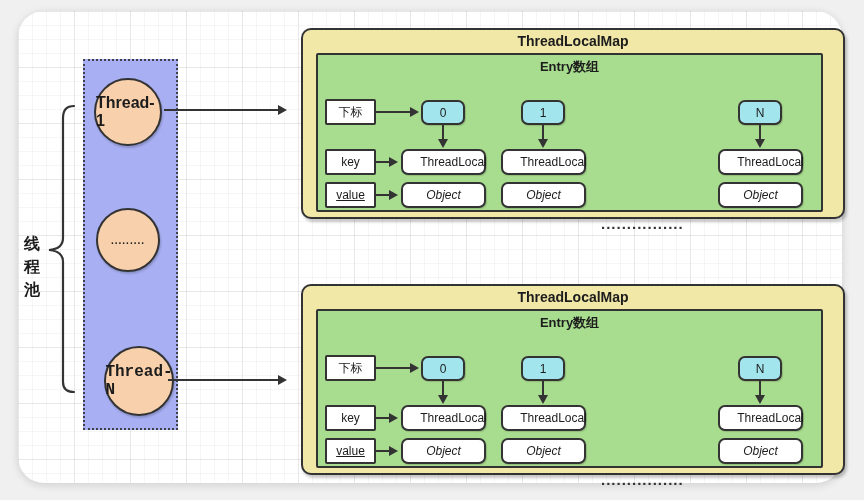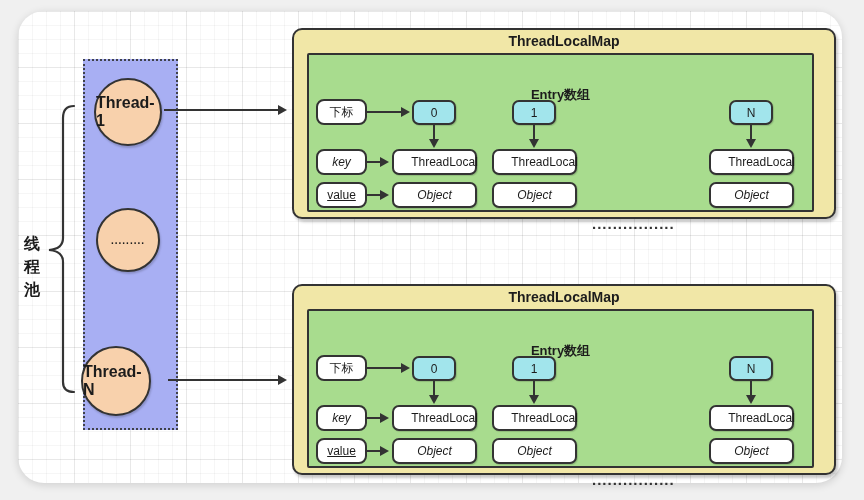--- a/index.html
+++ b/index.html
@@ -20,44 +20,44 @@
     background-size:56px 56px,56px 56px,14px 14px,14px 14px;
   }
   
   .pool-rect{position:absolute;left:83px;top:59px;width:95px;height:371px;
     background:var(--pool-fill);border:2px dotted #3f4149;}
   .thread-circle{position:absolute;border-radius:50%;background:var(--thread-fill);
     border:2px solid #333;display:flex;align-items:center;justify-content:center;
     font-size:16px;font-weight:bold;box-shadow:1px 2px 2px rgba(0,0,0,0.18);}
   .tc1{left:94px;top:78px;width:68px;height:68px;}
   .tc2{left:96px;top:208px;width:64px;height:64px;font-size:10px;letter-spacing:1px;}
-  .tc3{left:81px;top:346px;width:70px;height:70px;}
+  .tc3{left:104px;top:346px;width:70px;height:70px;font-family:Liberation Mono, monospace;}
   .pool-label{position:absolute;left:23px;top:223px;width:18px;
     font-size:16px;line-height:23px;font-weight:600;word-break:break-all;text-align:center;margin-top:9px;}
   .brace{position:absolute;left:40px;top:98px;}
   
   .ha{position:absolute;height:2px;background:var(--arrow);}
   .ha::after{content:"";position:absolute;right:-8px;top:-4px;width:0;height:0;
     border-left:9px solid var(--arrow);border-top:5px solid transparent;border-bottom:5px solid transparent;}
   .va{position:absolute;width:2px;background:var(--arrow);}
   .va::after{content:"";position:absolute;bottom:-8px;left:-4px;width:0;height:0;
     border-top:9px solid var(--arrow);border-left:5px solid transparent;border-right:5px solid transparent;}
   .ta1{left:164px;top:109px;width:115px;}
   .ta2{left:168px;top:379px;width:111px;}
   
-  .map{position:absolute;left:292px;width:544px;height:191px;background:var(--map-fill);
+  .map{position:absolute;left:301px;width:544px;height:191px;background:var(--map-fill);
     border:2px solid #333;border-radius:10px;box-shadow:2px 3px 3px rgba(0,0,0,0.22);}
   .map-top{top:28px;} .map-bottom{top:284px;}
   .map-title{position:absolute;top:3px;left:0;right:0;text-align:center;font-weight:bold;font-size:14px;}
   .entry{position:absolute;left:13px;top:23px;width:507px;height:159px;
     background:var(--entry-fill);border:2px solid #333;border-radius:2px;}
-  .entry-title{position:absolute;top:3px;left:0;right:0;text-align:center;font-weight:bold;font-size:13px;margin-top:28px;}
+  .entry-title{position:absolute;top:3px;left:0;right:0;text-align:center;font-weight:bold;font-size:13px;}
   .cellbox{display:flex;align-items:center;justify-content:center;font-size:12px;position:absolute;}
-  .lbl{width:51px;height:26px;background:#fff;border:2px solid #333;border-radius:8px;}
-  .lidx{left:7px;top:44px;} .lkey{left:7px;top:94px;font-style:italic;} .lval{left:7px;top:127px;text-decoration:underline;}
+  .lbl{width:51px;height:26px;background:#fff;border:2px solid #333;border-radius:2px;}
+  .lidx{left:7px;top:44px;} .lkey{left:7px;top:94px;} .lval{left:7px;top:127px;text-decoration:underline;}
   .chip{width:44px;height:25px;background:var(--index-fill);border:2px solid #333;border-radius:7px;box-shadow:1px 1px 1px rgba(0,0,0,0.15);}
   .c0{left:103px;top:45px;} .c1{left:203px;top:45px;} .cN{left:420px;top:45px;}
   .node{width:85px;height:26px;background:#fff;border:2px solid #333;border-radius:7px;box-shadow:1px 1px 1px rgba(0,0,0,0.15);}
   .col1{left:83px;} .col2{left:183px;} .col3{left:400px;}
   .rtl{top:94px;padding-left:20px;} .rob{top:127px;font-style:italic;}
   .a-idx{left:58px;top:56px;width:35px;} .a-key{left:58px;top:106px;width:14px;} .a-val{left:58px;top:139px;width:14px;}
   .v0{left:124px;top:70px;height:15px;} .v1{left:224px;top:70px;height:15px;} .vN{left:441px;top:70px;height:15px;}
   .dots{position:absolute;left:283px;top:163px;width:100px;font-size:15px;font-weight:bold;letter-spacing:1px;color:#333;line-height:12px;}
 </style>
 </head>

